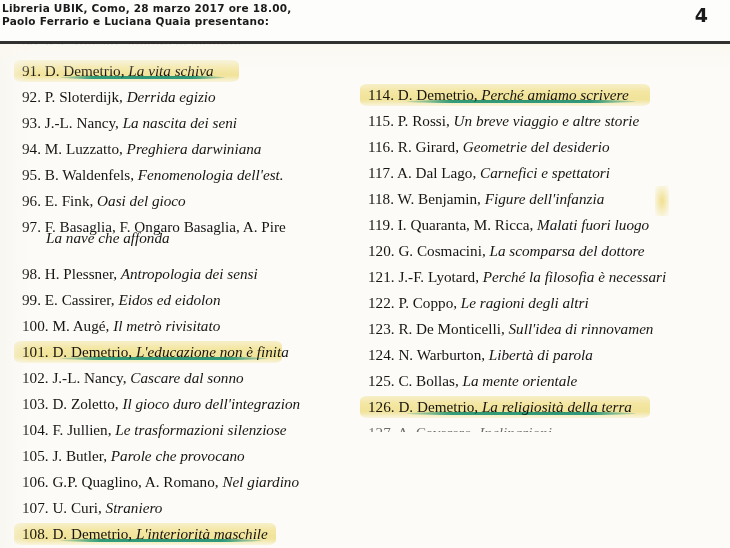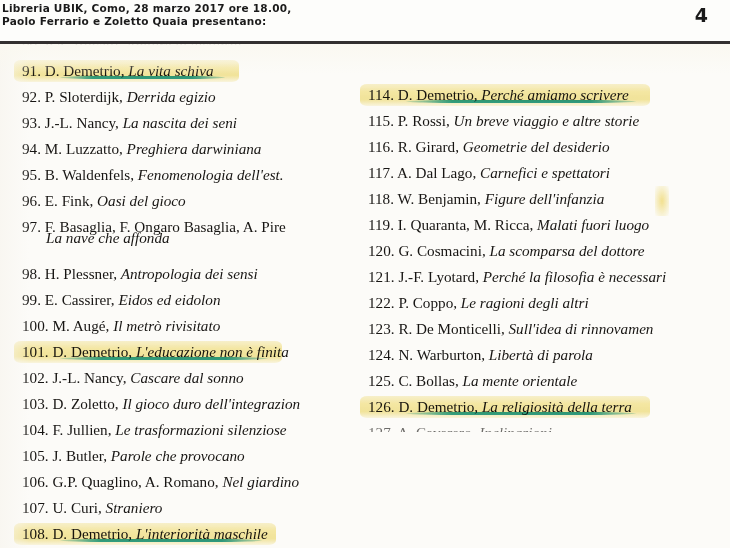--- a/index.html
+++ b/index.html
@@ -164,21 +164,21 @@
     mix-blend-mode: multiply;
   }
 </style>
 </head>
 <body>
 
 <div id="slide">
 
   <div id="header">
     <div class="hdr-line">Libreria UBIK,  Como,  28 marzo 2017 ore 18.00,</div>
-    <div class="hdr-line">Paolo Ferrario e Zoletto Quaia presentano:</div>
+    <div class="hdr-line">Paolo Ferrario e Luciana Quaia presentano:</div>
     <div id="page-number">4</div>
   </div>
   <div id="header-rule"></div>
 
   <div id="scan">
 
     <div class="column" id="col-left">
         <div class="entry clipped-top" style="position: absolute; left: 0px; top: -12px;"><span class="num">90.</span><span class="au"> P.A. Rovatti,</span><span class="ttl"> Abitare la distanza</span></div>
         <div class="entry" style="position: absolute; left: 0px; top: 14px;"><span class="num">91.</span><span class="au"> D. Demetrio,</span><span class="ttl"> La vita schiva</span></div>
         <div class="entry" style="position: absolute; left: 0px; top: 40px;"><span class="num">92.</span><span class="au"> P. Sloterdijk,</span><span class="ttl"> Derrida egizio</span></div>

